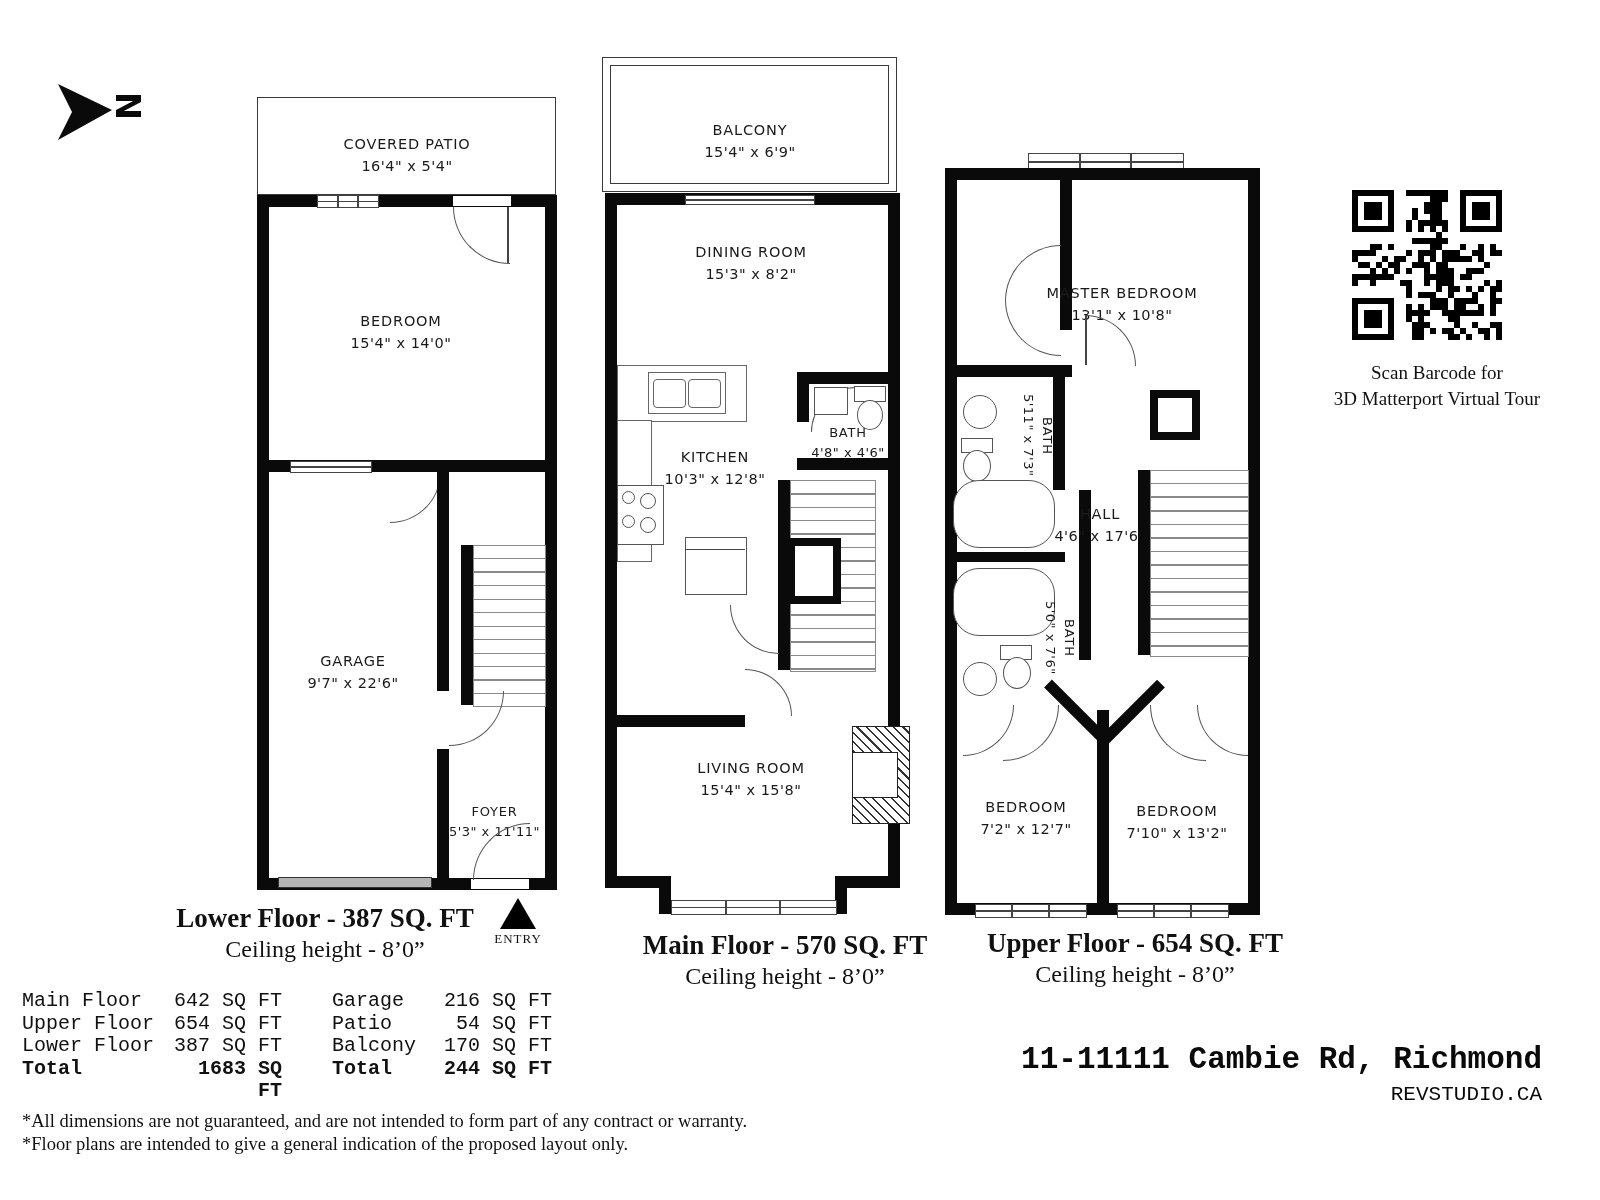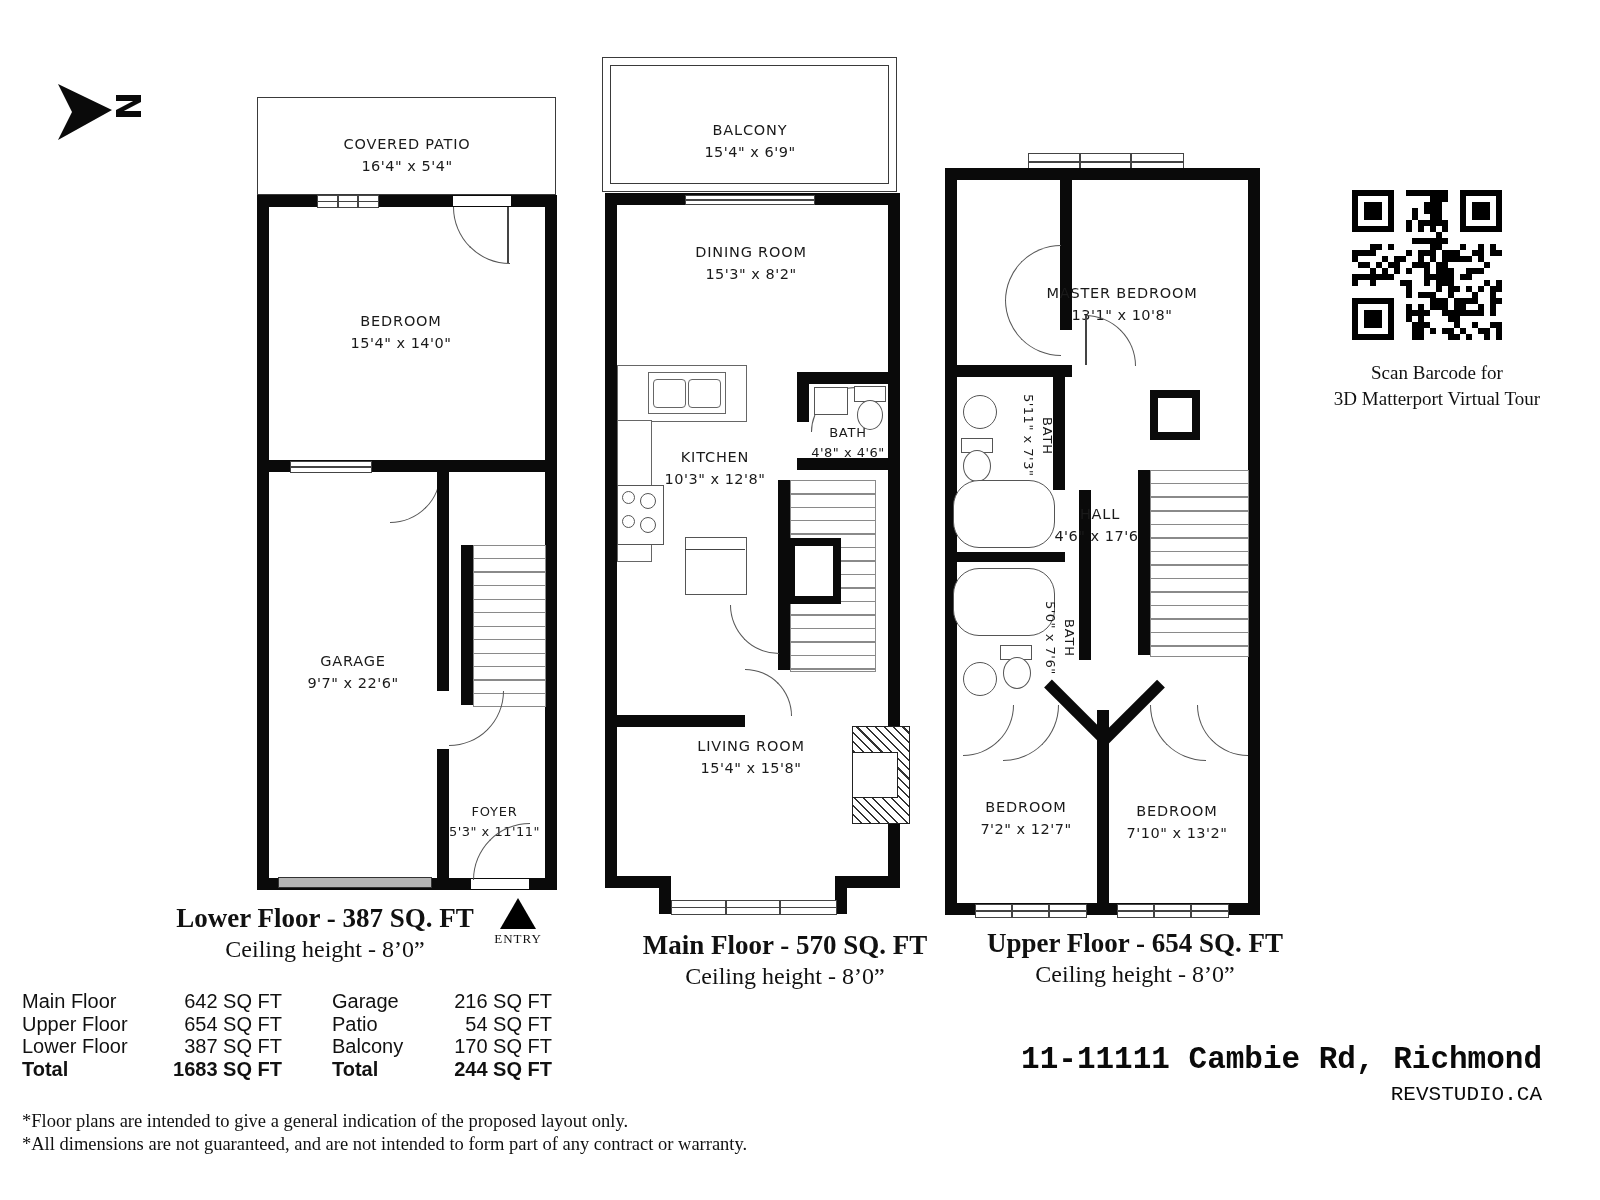--- a/index.html
+++ b/index.html
@@ -29,21 +29,21 @@
   .gdoor{position:absolute;background:#b5b5b5;border:1px solid #333;}
   .rlabel{position:absolute;text-align:center;line-height:1.55;}
   .rname{font-size:14.5px;letter-spacing:.8px;color:#1a1a1a;}
   .rdims{font-size:14.5px;letter-spacing:.5px;color:#1a1a1a;}
   .rlabel.sm .rname,.rlabel.sm .rdims{font-size:13px;}
   .rot{writing-mode:vertical-rl;text-orientation:mixed;line-height:1.5;}
   .ftitle{position:absolute;text-align:center;font-family:"Liberation Serif","DejaVu Serif",serif;}
   .ftitle .t{font-size:27px;font-weight:bold;color:#111;}
   .ftitle .c{font-size:24px;color:#111;margin-top:2px;}
   .areas{position:absolute;display:grid;grid-template-columns:150px 110px 50px 105px 115px;
-         font-family:Liberation Sans, sans-serif;font-size:20px;line-height:22.5px;color:#111;}
+         font-family:Liberation Mono, monospace;font-size:20px;line-height:22.5px;color:#111;}
   .areas .v{text-align:right;}
   .areas .sp{}
   .areas .b{font-weight:bold;}
   .disc{position:absolute;font-family:"Liberation Serif","DejaVu Serif",serif;font-size:18.5px;line-height:23px;color:#111;}
   .addr{position:absolute;right:58px;text-align:right;font-family:Liberation Mono, monospace;}
   .addr .a{font-size:31px;font-weight:bold;color:#0a0a0a;}
   .addr .b{font-size:21px;margin-top:6px;color:#0a0a0a;}
   .qrcap{position:absolute;text-align:center;font-family:"Liberation Serif","DejaVu Serif",serif;font-size:19px;line-height:26px;color:#111;}
   .north-n{position:absolute;font-weight:bold;font-size:34px;transform:rotate(90deg);color:#0a0a0a;}
   .entry-tri{position:absolute;width:0;height:0;border-left:18px solid transparent;border-right:18px solid transparent;border-bottom:31px solid #000;}
@@ -179,21 +179,21 @@
 
     <div class="wall" style="left:176px;top:423px;width:12px;height:190px"></div>
     <div class="stairs" style="left:188px;top:423px;width:84px;height:190px"></div>
     <div class="wall" style="left:185px;top:481px;width:54px;height:66px"></div>
     <div class="abs" style="left:193px;top:489px;width:38px;height:50px;background:#fff"></div>
     <div class="arc arc-bl" style="left:128px;top:548px;width:48px;height:48px"></div>
 
     <div class="wall" style="left:15px;top:658px;width:128px;height:12px"></div>
     <div class="arc arc-tr" style="left:143px;top:612px;width:46px;height:46px"></div>
 
-    <div class="rlabel" style="left:3px;top:678px;width:292px">
+    <div class="rlabel" style="left:3px;top:700px;width:292px">
       <div class="rname">LIVING ROOM</div>
       <div class="rdims">15'4" x 15'8"</div>
     </div>
 
     <div class="hatch" style="left:250px;top:669px;width:56px;height:96px"></div>
     <div class="fx" style="left:250px;top:695px;width:44px;height:44px;border-color:#222"></div>
   </div>
 
   <div class="ftitle" style="left:630px;top:930px;width:310px">
     <div class="t">Main Floor - 570 SQ. FT</div>
@@ -510,22 +510,22 @@
     <div class="v">170 SQ FT</div>
 
     <div class="b">Total</div>
     <div class="v b">1683 SQ FT</div>
     <div class="sp"></div>
     <div class="b">Total</div>
     <div class="v b">244 SQ FT</div>
   </div>
 
   <div class="disc" style="left:22px;top:1110px">
+    <div>*All dimensions are not guaranteed, and are not intended to form part of any contract or warranty.</div>
     <div>*Floor plans are intended to give a general indication of the proposed layout only.</div>
-    <div>*All dimensions are not guaranteed, and are not intended to form part of any contract or warranty.</div>
   </div>
 
   <div class="addr" style="top:1042px">
     <div class="a">11-11111 Cambie Rd, Richmond</div>
     <div class="b">REVSTUDIO.CA</div>
   </div>
 
 </div>
 
 </body></html>

